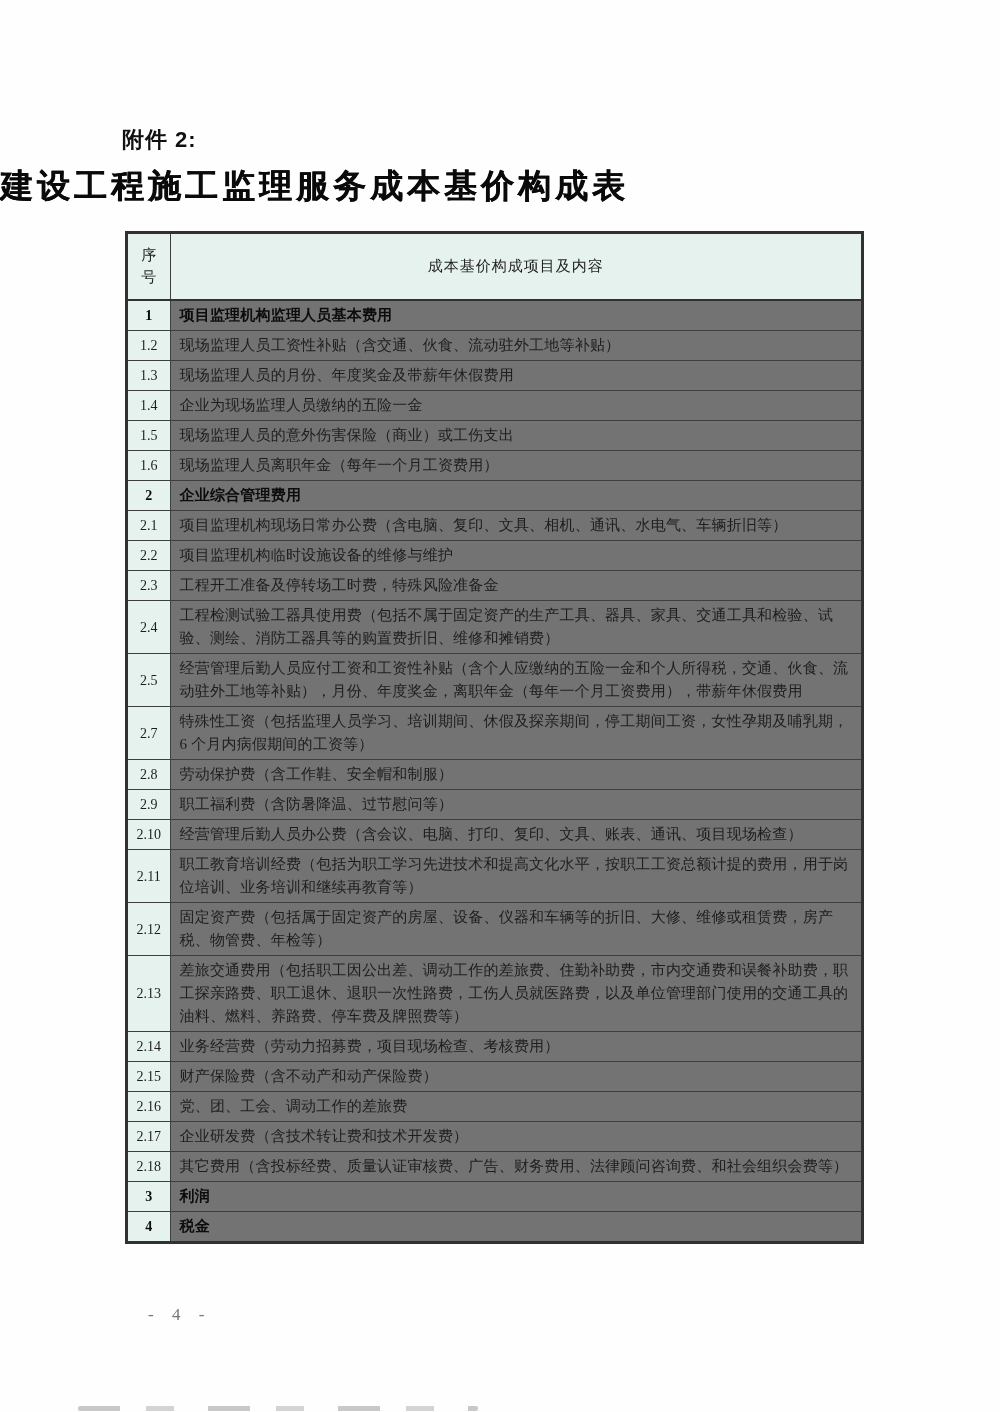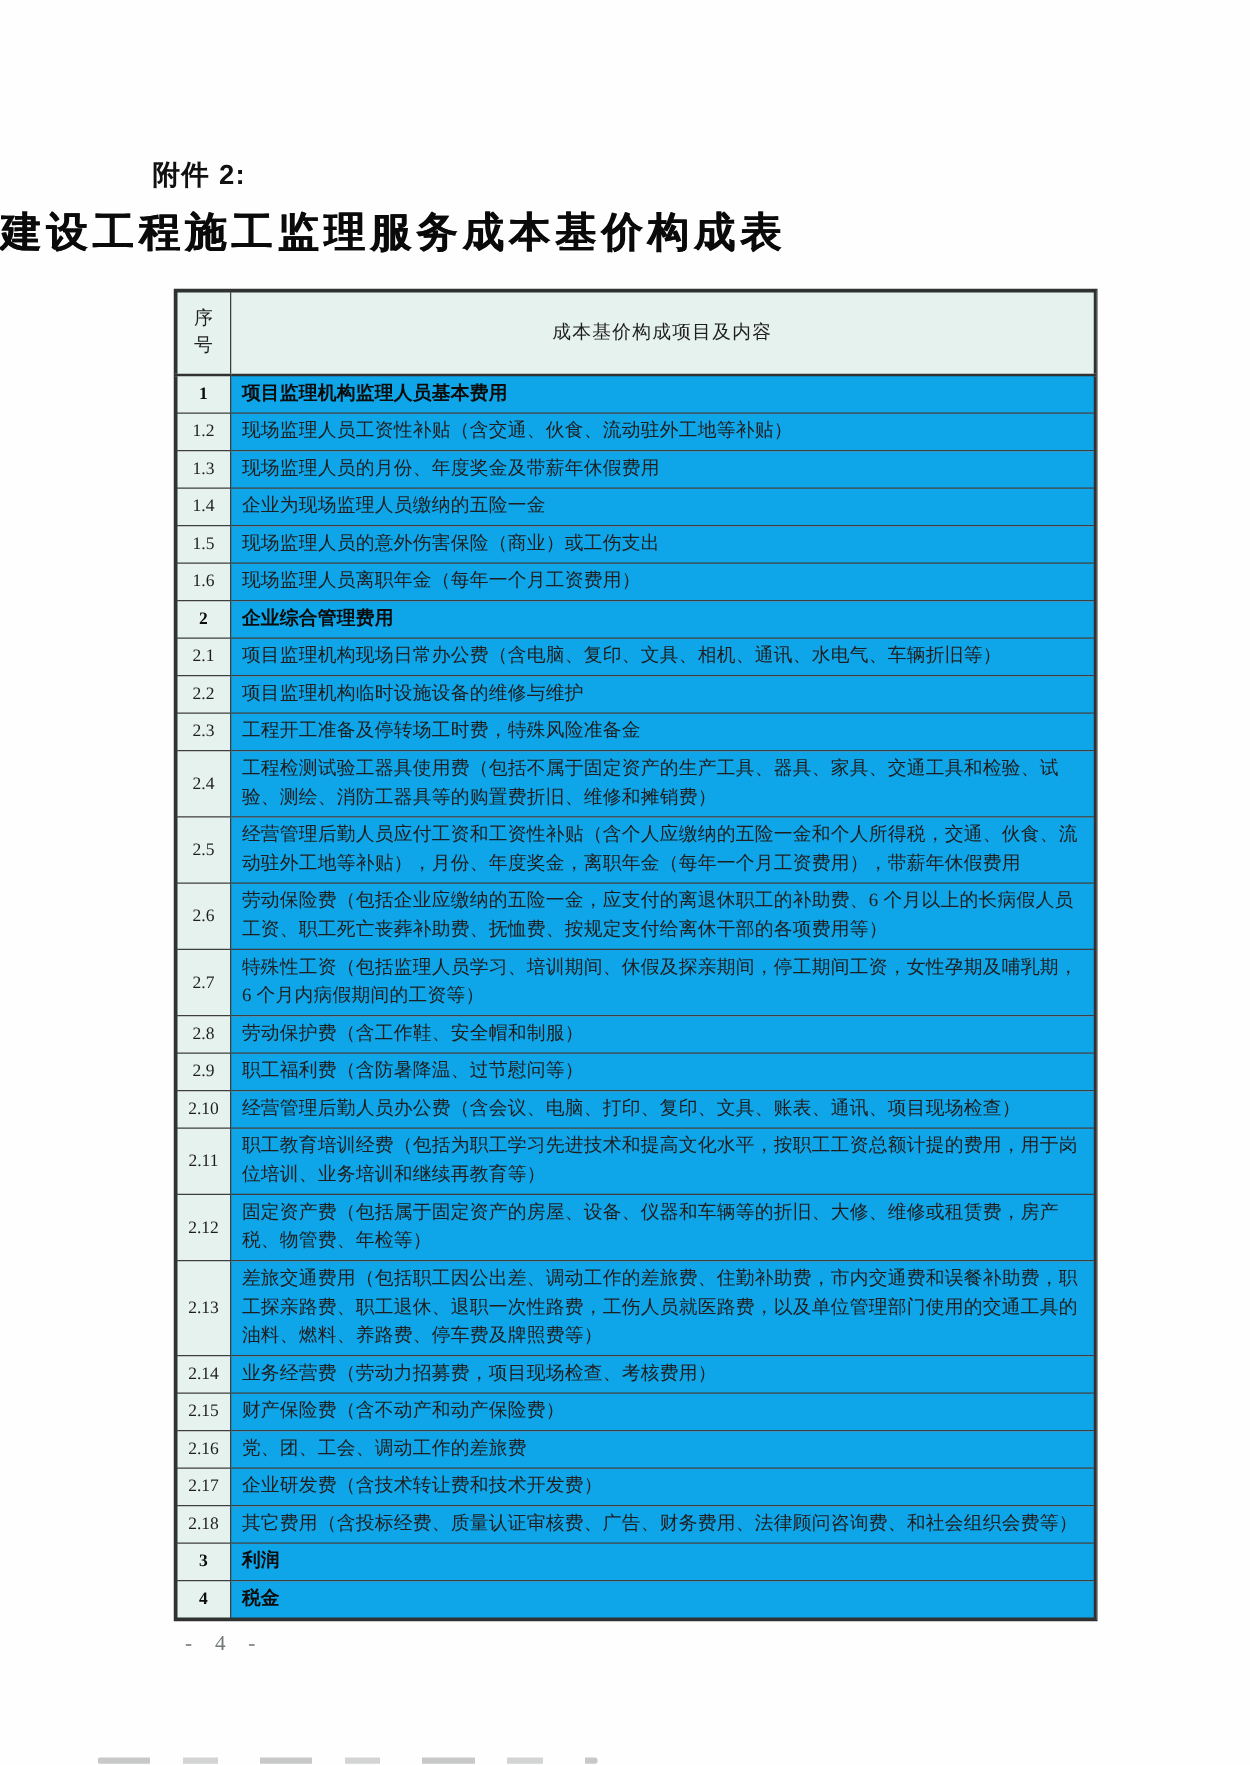--- a/index.html
+++ b/index.html
@@ -33,21 +33,21 @@
     width: 100%;
     font-size: 33px;
     font-weight: 900;
     letter-spacing: 4px;
     color: #0a0a0a;
     font-family: "Liberation Serif", "DejaVu Serif", serif;
     text-shadow: 0.6px 0 0 #0a0a0a;
   }
   .cost-table {
     position: absolute;
-    left: 140px;
+    left: 126px;
     top: 232px;
     width: 737px;
     border-collapse: collapse;
     table-layout: fixed;
     font-size: 15px;
     color: #1e1e1e;
   }
   .cost-table col.no-col { width: 43px; }
   .cost-table th, .cost-table td {
     border: 1px solid #3c3f3e;
@@ -77,21 +77,21 @@
     letter-spacing: 1px;
   }
   td.no-cell {
     background: var(--accent-bg, #e6f2ee);
     text-align: center;
     font-size: 14px;
     padding: 2px 0;
     font-family: "Liberation Serif", "DejaVu Serif", serif;
   }
   td.content-cell {
-    background: #0ea5e9;
+    background: #737373;
     padding: 3px 8px 3px 9px;
     letter-spacing: 0.2px;
   }
   tr.row { height: 29px; }
   tr.section td.content-cell,
   tr.section td.no-cell {
     font-weight: bold;
     color: #0c0c0c;
   }
   .page-number {
@@ -184,24 +184,20 @@
   </tr>
         <tr class="row">
     <td class="no-cell">2.4</td>
     <td class="content-cell">工程检测试验工器具使用费（包括不属于固定资产的生产工具、器具、家具、交通工具和检验、试验、测绘、消防工器具等的购置费折旧、维修和摊销费）</td>
   </tr>
         <tr class="row">
     <td class="no-cell">2.5</td>
     <td class="content-cell">经营管理后勤人员应付工资和工资性补贴（含个人应缴纳的五险一金和个人所得税，交通、伙食、流动驻外工地等补贴），月份、年度奖金，离职年金（每年一个月工资费用），带薪年休假费用</td>
   </tr>
         <tr class="row">
-    <td class="no-cell">2.6</td>
-    <td class="content-cell">劳动保险费（包括企业应缴纳的五险一金，应支付的离退休职工的补助费、6 个月以上的长病假人员工资、职工死亡丧葬补助费、抚恤费、按规定支付给离休干部的各项费用等）</td>
-  </tr>
-        <tr class="row">
     <td class="no-cell">2.7</td>
     <td class="content-cell">特殊性工资（包括监理人员学习、培训期间、休假及探亲期间，停工期间工资，女性孕期及哺乳期，6 个月内病假期间的工资等）</td>
   </tr>
         <tr class="row">
     <td class="no-cell">2.8</td>
     <td class="content-cell">劳动保护费（含工作鞋、安全帽和制服）</td>
   </tr>
         <tr class="row">
     <td class="no-cell">2.9</td>
     <td class="content-cell">职工福利费（含防暑降温、过节慰问等）</td>

